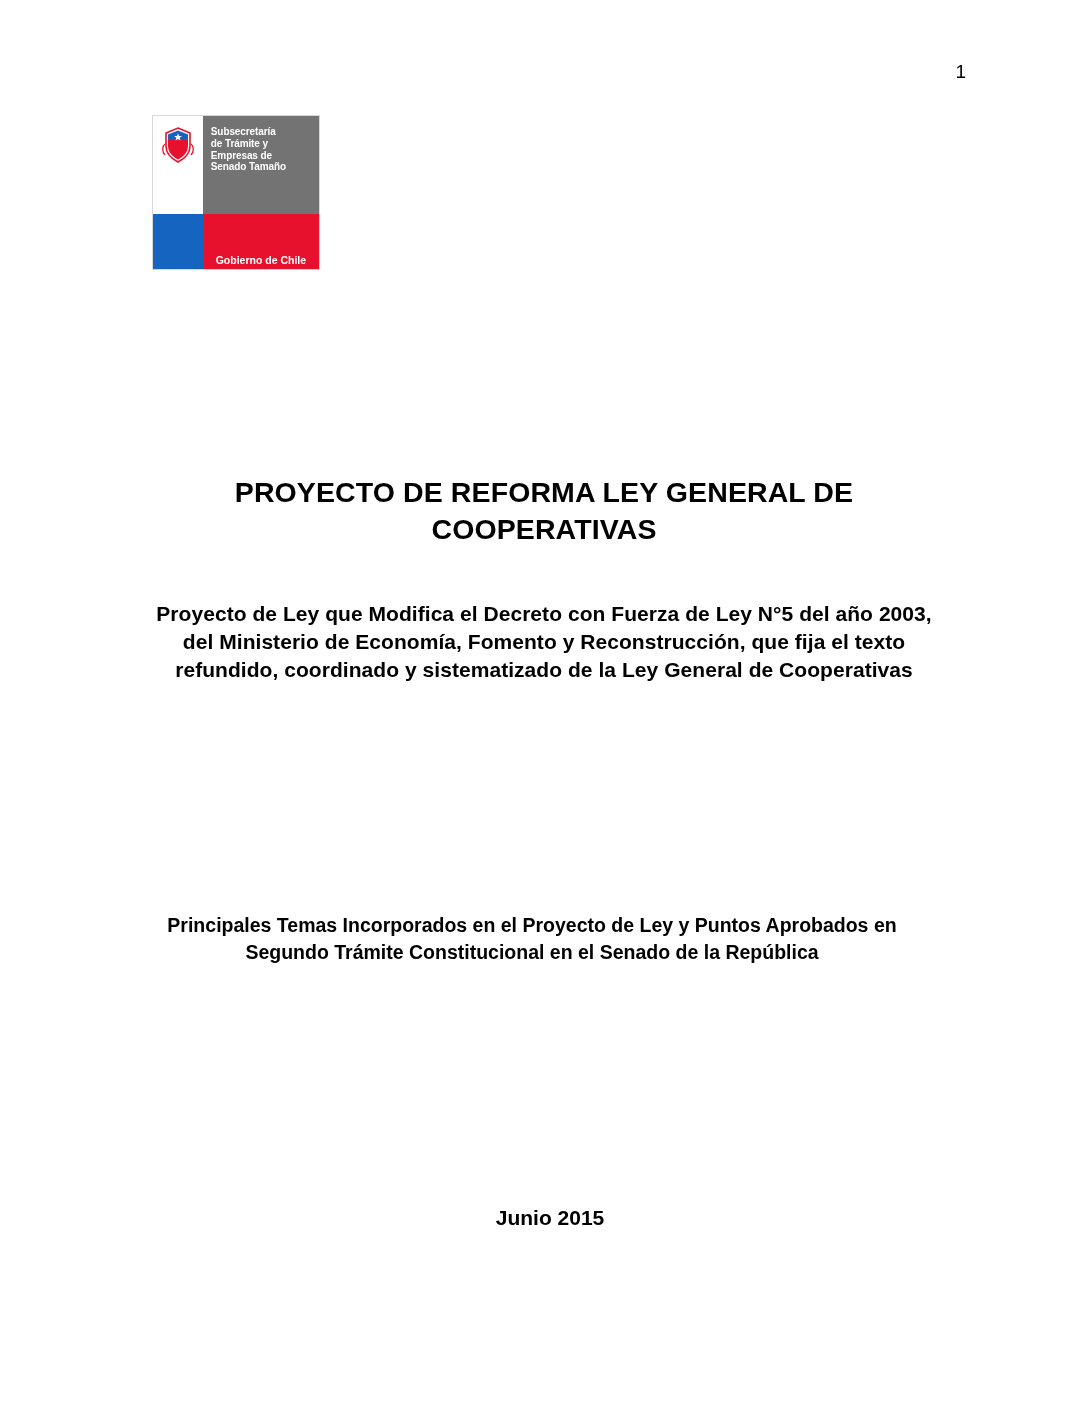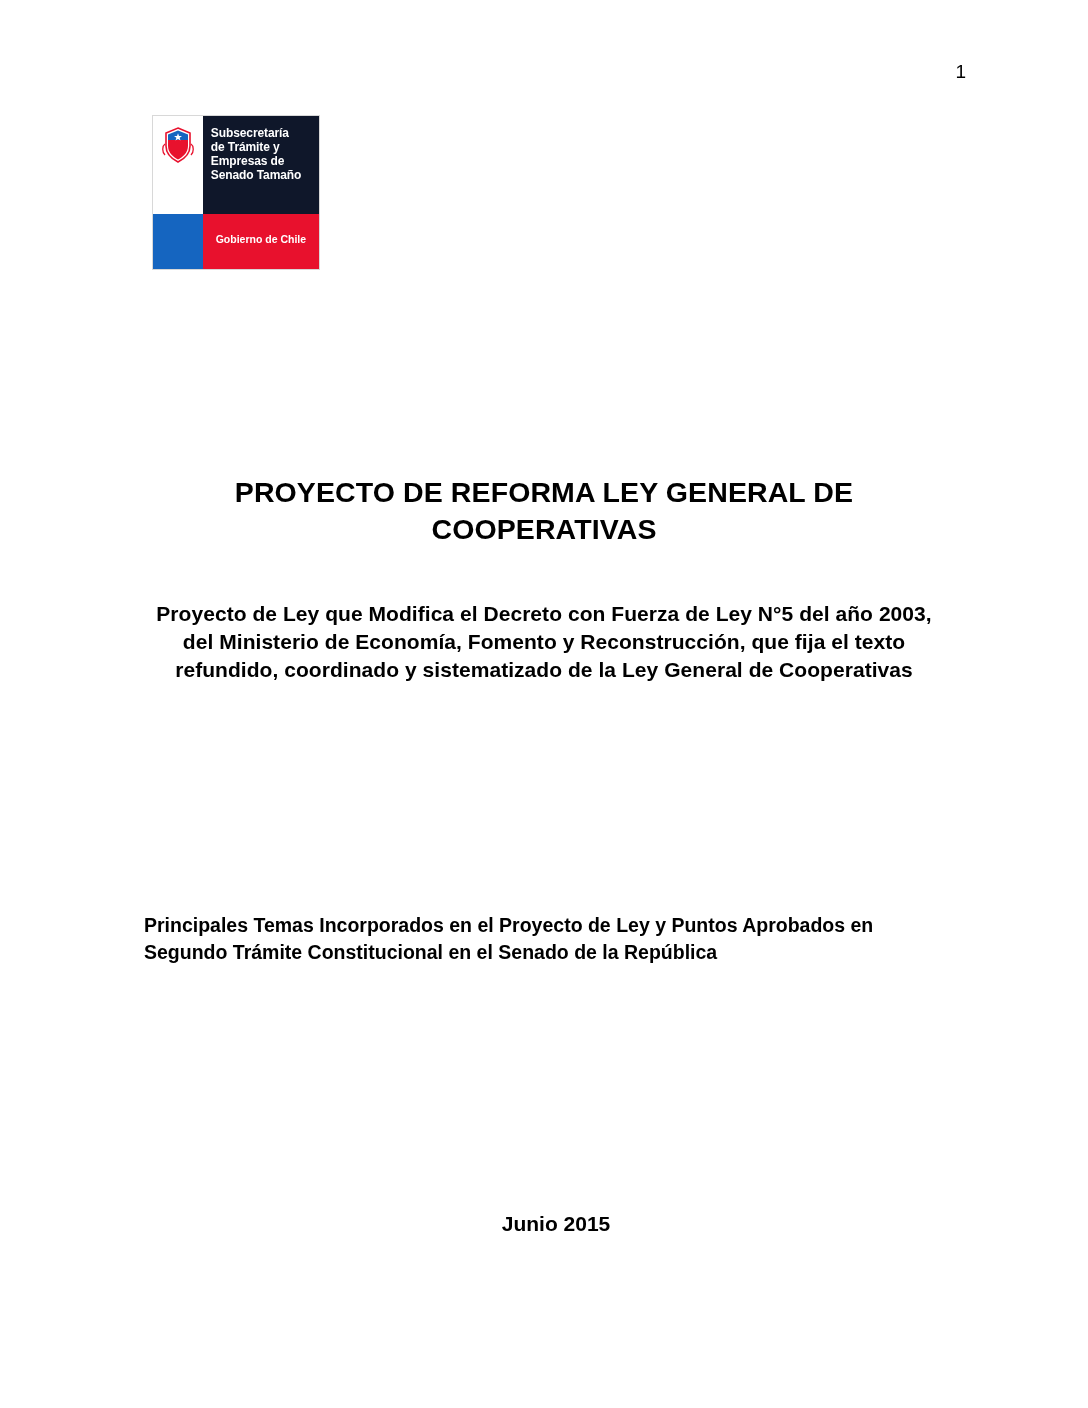--- a/index.html
+++ b/index.html
@@ -59,23 +59,23 @@
     content: "";
     position: absolute;
     left: 0;
     top: 0;
     width: 6px;
     height: 100%;
     background: #ffffff;
   }
   .logo-right-band {
     width: 70%;
-    background: #0f172a;
+    background: #737373;
     color: #ffffff;
-    font-size: 12px;
+    font-size: 10px;
     font-weight: bold;
     line-height: 1.18;
     padding: 10px 6px 4px 8px;
     box-sizing: border-box;
     letter-spacing: -0.1px;
   }
   .logo-bottom {
     flex: 1 1 auto;
     display: flex;
   }
@@ -85,21 +85,21 @@
   }
   .logo-bottom-right {
     width: 70%;
     background: #e8112d;
     color: #ffffff;
     font-size: 10.5px;
     font-weight: bold;
     display: flex;
     align-items: flex-end;
     justify-content: center;
-    padding-bottom: 24px;
+    padding-bottom: 3px;
     box-sizing: border-box;
   }
   .crest {
     width: 34px;
     height: 38px;
     display: block;
   }
 
   
   .title-block {
@@ -122,29 +122,29 @@
     line-height: 1.33;
     margin: 52px 0 0 0;
     letter-spacing: 0.05px;
   }
   .doc-note {
     font-size: 19.5px;
     font-weight: bold;
     line-height: 1.38;
     margin: 0;
     position: absolute;
-    left: 144px;
+    left: 132px;
     top: 912px;
     width: 800px;
-    text-align: left;
+    text-align: center;
   }
   .doc-date {
     font-size: 21px;
     font-weight: bold;
-    margin: 12px;
+    margin: 6px;
     position: absolute;
     left: 144px;
     top: 1200px;
     width: 800px;
     text-align: center;
   }
 </style>
 </head>
 <body>
 

